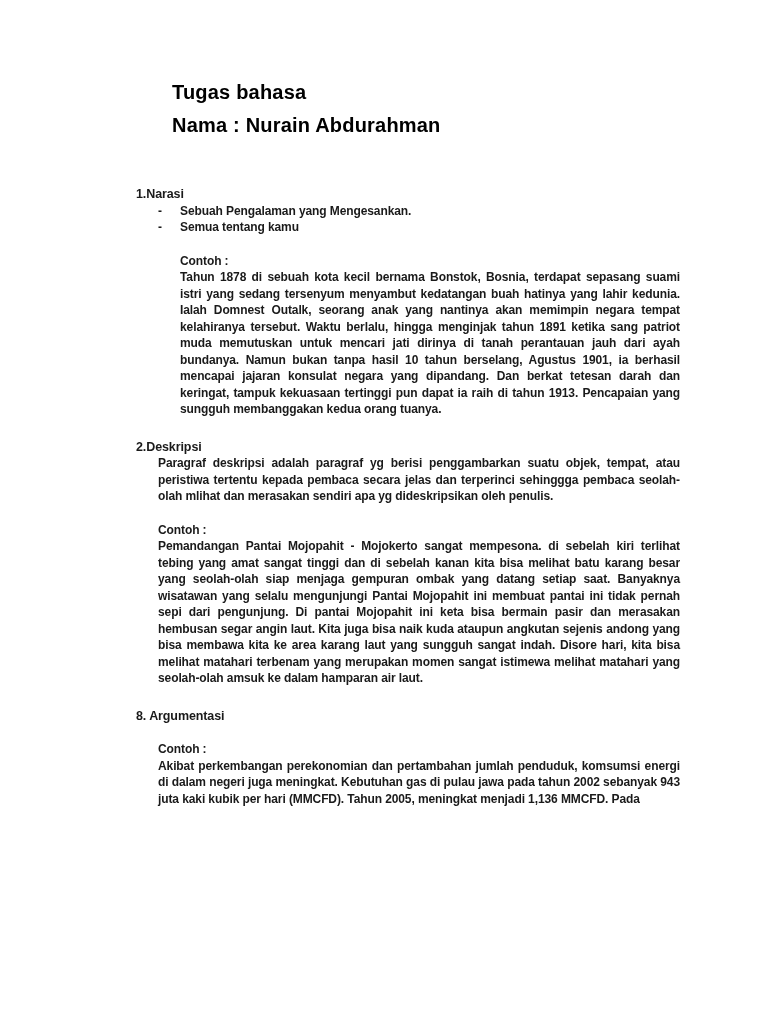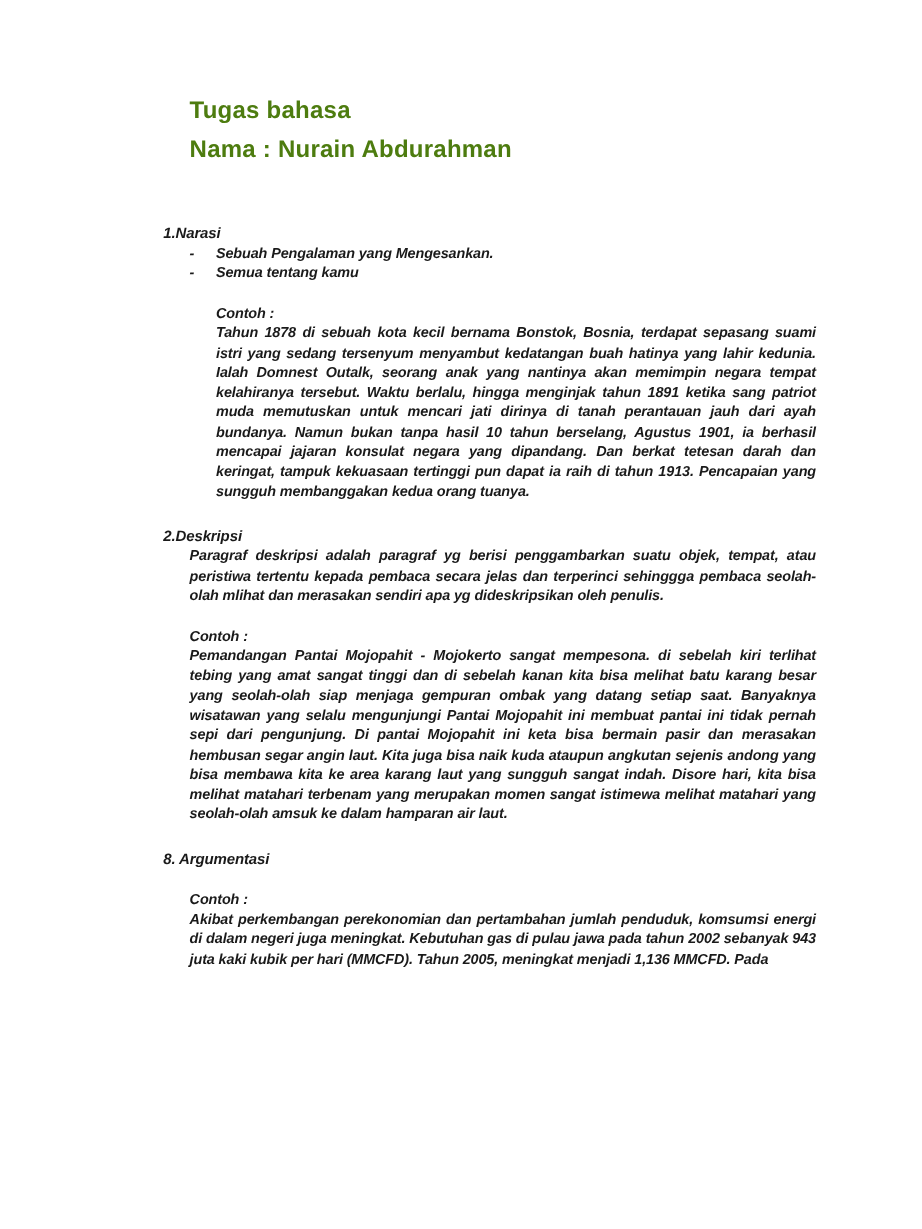--- a/index.html
+++ b/index.html
@@ -10,36 +10,35 @@
     height: 1024px;
     margin: 0 auto;
     background: #ffffff;
     overflow: hidden;
     font-family: "Liberation Sans", sans-serif;
     color: #1a1a1a;
     font-weight: 700;
   }
   .doc-header {
     position: absolute;
-    left: 158px;
+    left: 172px;
     top: 76px;
     font-size: 20px;
     line-height: 33px;
-    color: #4d7c0f;
+    color: #000000;
     letter-spacing: 0.2px;
   }
   .content {
     position: absolute;
     left: 136px;
     top: 186px;
     width: 544px;
     font-size: 12px;
     line-height: 16.5px;
     letter-spacing: -0.1px;
-    font-style: italic;
   }
   .section { margin-bottom: 21px; }
   .section-heading { font-size: 12.5px; }
   .sec-intro {
     margin-left: 22px;
     text-align: justify;
   }
   .topic-label { margin-left: 22px; }
   .bullet-row { display: flex; margin-left: 22px; }
   .bullet-dash { width: 22px; flex: 0 0 22px; }

